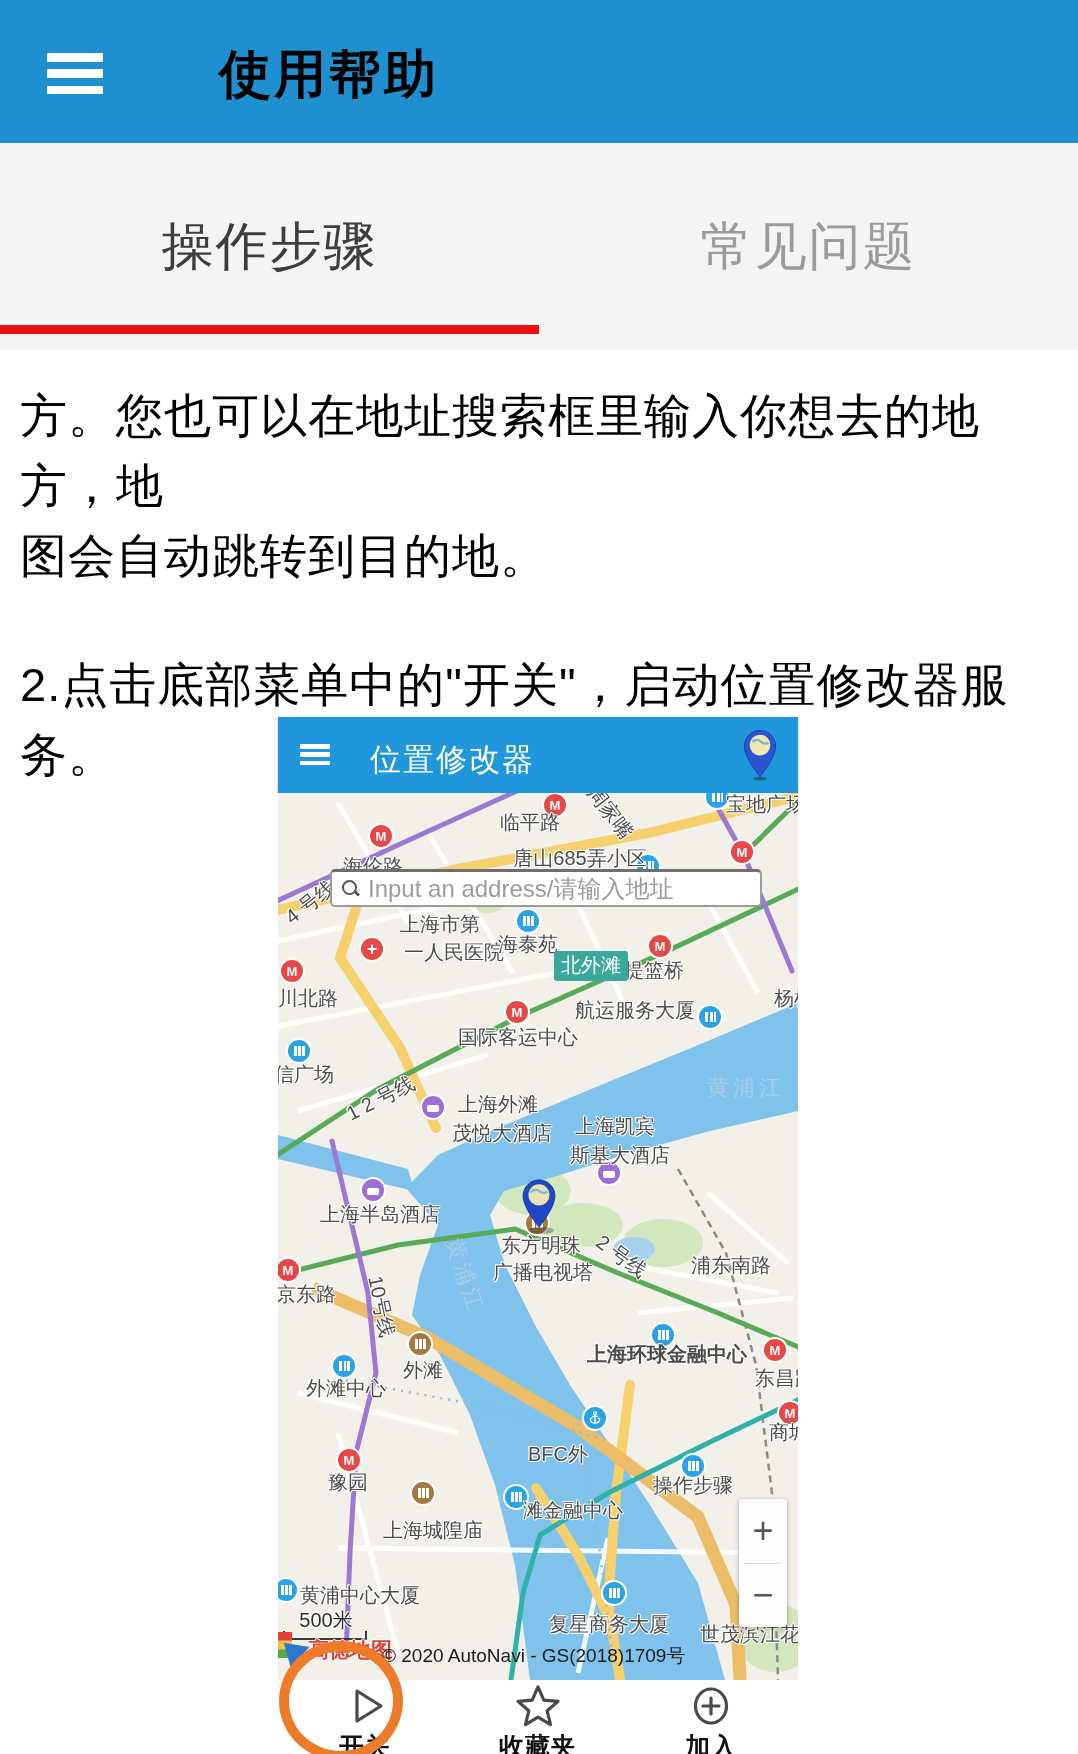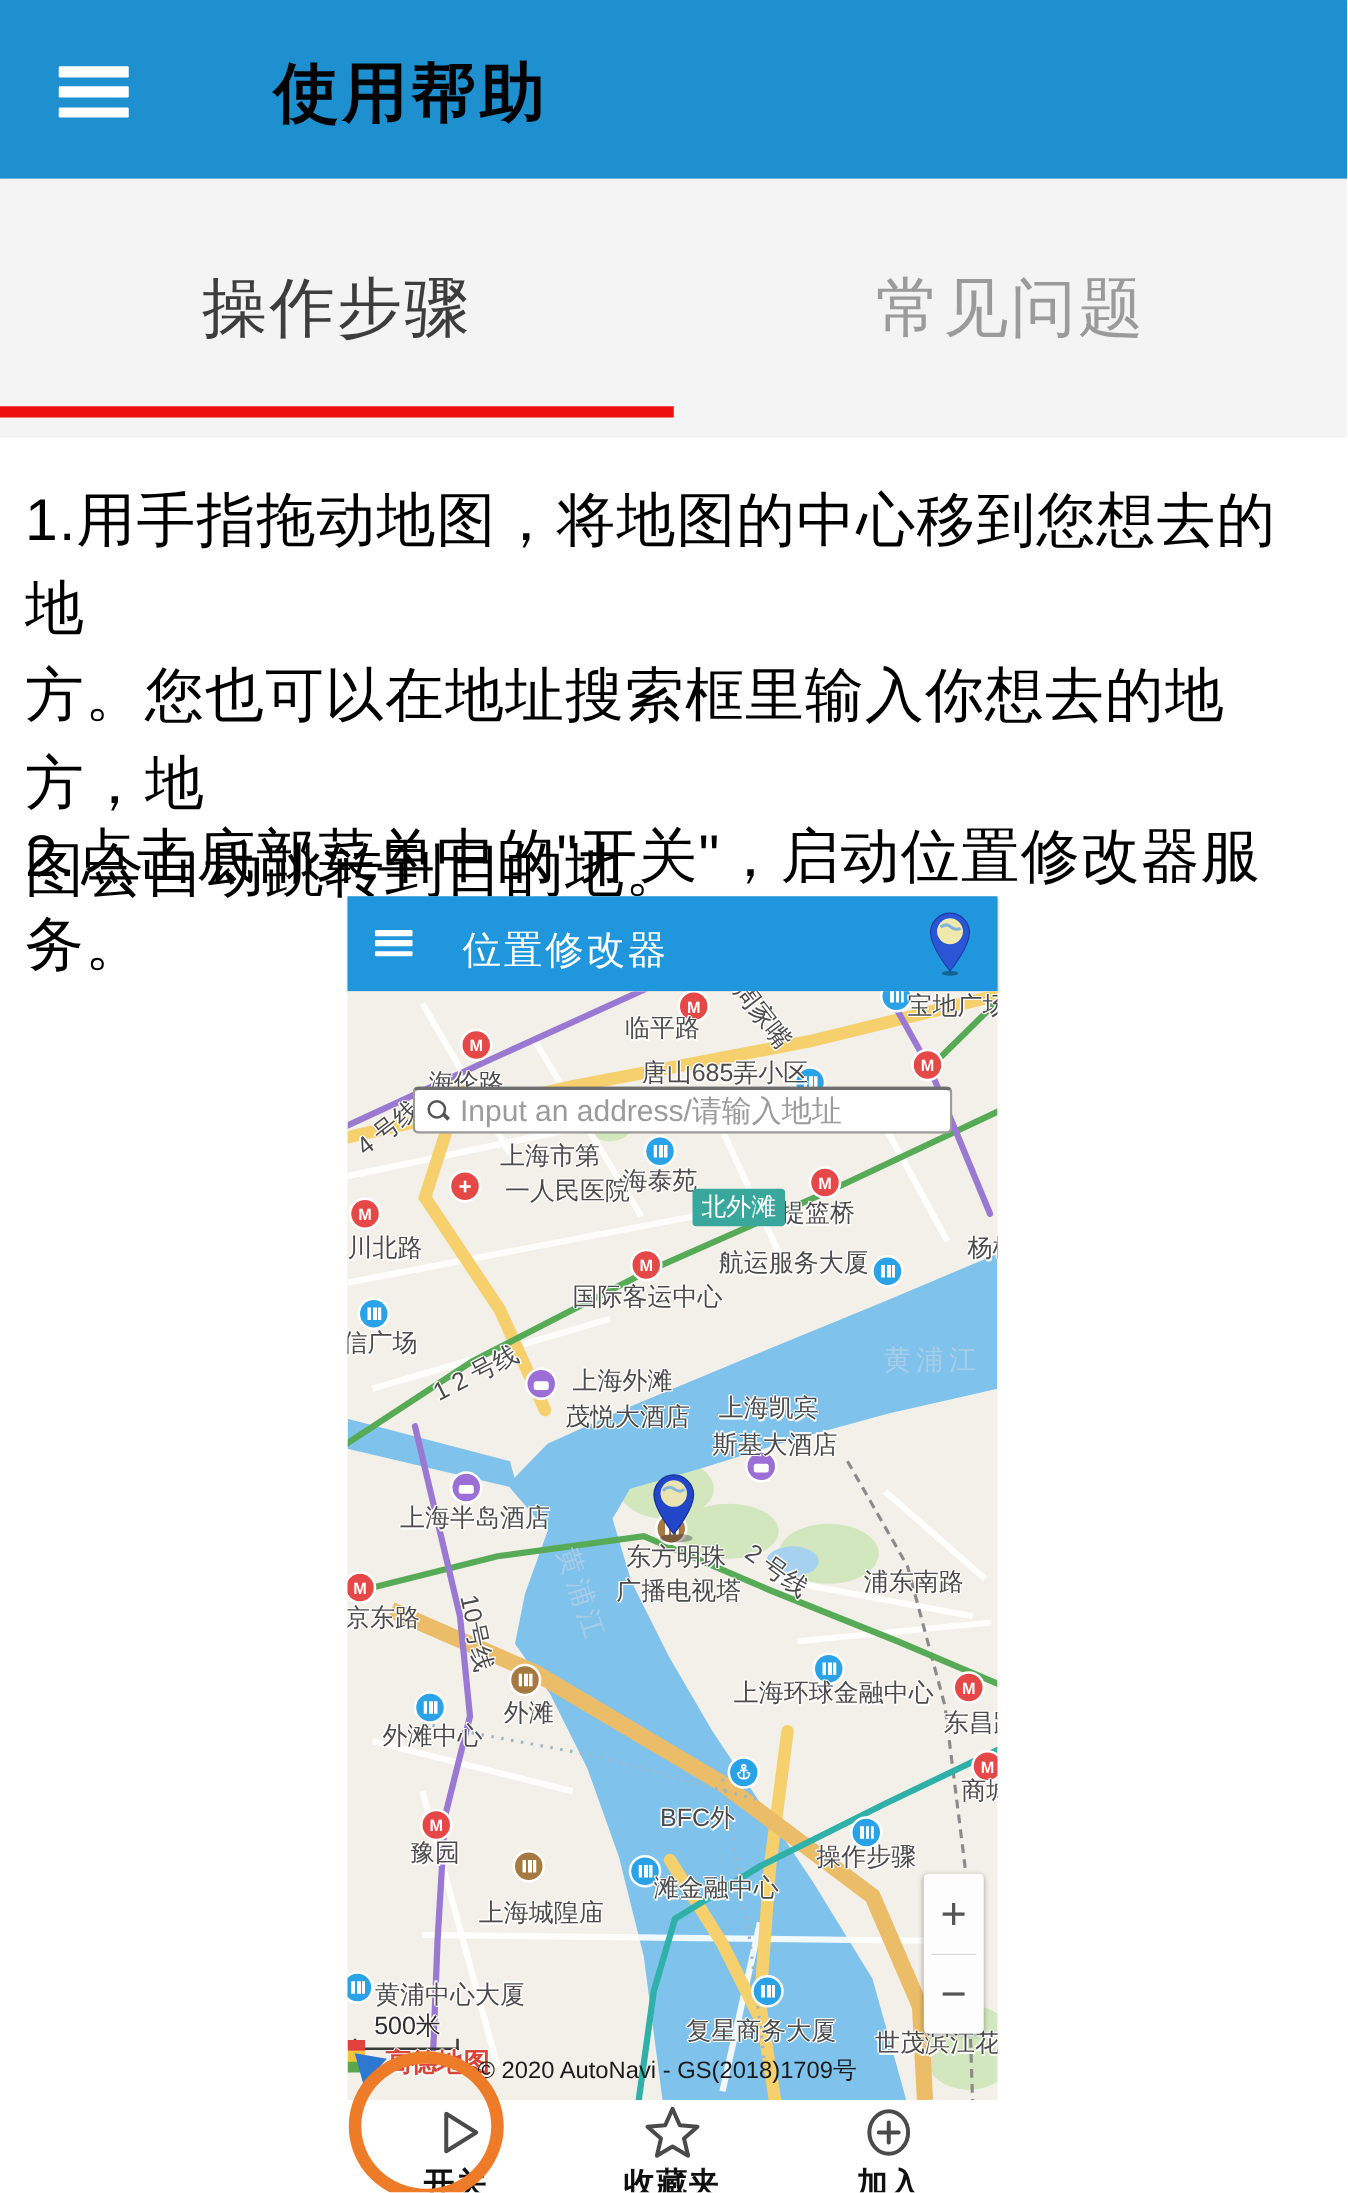--- a/index.html
+++ b/index.html
@@ -111,21 +111,20 @@
     <div class="hdr-title">使用帮助</div>
   </div>
 
   <div class="tabbar">
     <div class="tab active">操作步骤</div>
     <div class="tab inactive">常见问题</div>
   </div>
   <div class="indicator"></div>
 
   <div class="para para1">
-    <div>1.用手指拖动地图，将地图的中心移到您想去的地</div>
     <div>方。您也可以在地址搜索框里输入你想去的地方，地</div>
     <div>图会自动跳转到目的地。</div>
   </div>
   <div class="para para2">2.点击底部菜单中的"开关"，启动位置修改器服务。</div>
 
   <div class="app">
 
     <div class="appbar">
       <div class="appburger">
           <i></i>
@@ -325,21 +324,21 @@
           <div class="mlb" style="left: 342px; top: 349px;">斯基大酒店</div>
           <div class="mlb" style="left: 102px; top: 408px;">上海半岛酒店</div>
           <div class="mlb" style="left: 263px; top: 439px;">东方明珠</div>
           <div class="mlb" style="left: 265px; top: 466px;">广播电视塔</div>
           <div class="mlb nc" style="left: 315px; top: 450px; transform: rotate(36deg);">2 号线</div>
           <div class="mlb" style="left: 453px; top: 459px;">浦东南路</div>
           <div class="mlb nc" style="left: -2px; top: 488px;">京东路</div>
           <div class="mlb nc water" style="left: 148px; top: 468px; transform: rotate(72deg);">黄浦江</div>
           <div class="mlb" style="left: 145px; top: 564px;">外滩</div>
           <div class="mlb" style="left: 68px; top: 582px;">外滩中心</div>
-          <div class="mlb" style="left: 389px; top: 548px;">上海环球金融中心</div>
+          <div class="mlb" style="left: 389px; top: 548px; font-weight: bold;">上海环球金融中心</div>
           <div class="mlb" style="left: 507px; top: 572px;">东昌路</div>
           <div class="mlb" style="left: 511px; top: 626px;">商城</div>
           <div class="mlb" style="left: 415px; top: 679px;">操作步骤</div>
           <div class="mlb" style="left: 70px; top: 676px;">豫园</div>
           <div class="mlb" style="left: 155px; top: 724px;">上海城隍庙</div>
           <div class="mlb" style="left: 280px; top: 648px;">BFC外</div>
           <div class="mlb" style="left: 295px; top: 704px;">滩金融中心</div>
           <div class="mlb" style="left: 482px; top: 828px;">世茂滨江花园</div>
           <div class="mlb" style="left: 82px; top: 789px;">黄浦中心大厦</div>
           <div class="mlb" style="left: 331px; top: 818px;">复星商务大厦</div>

